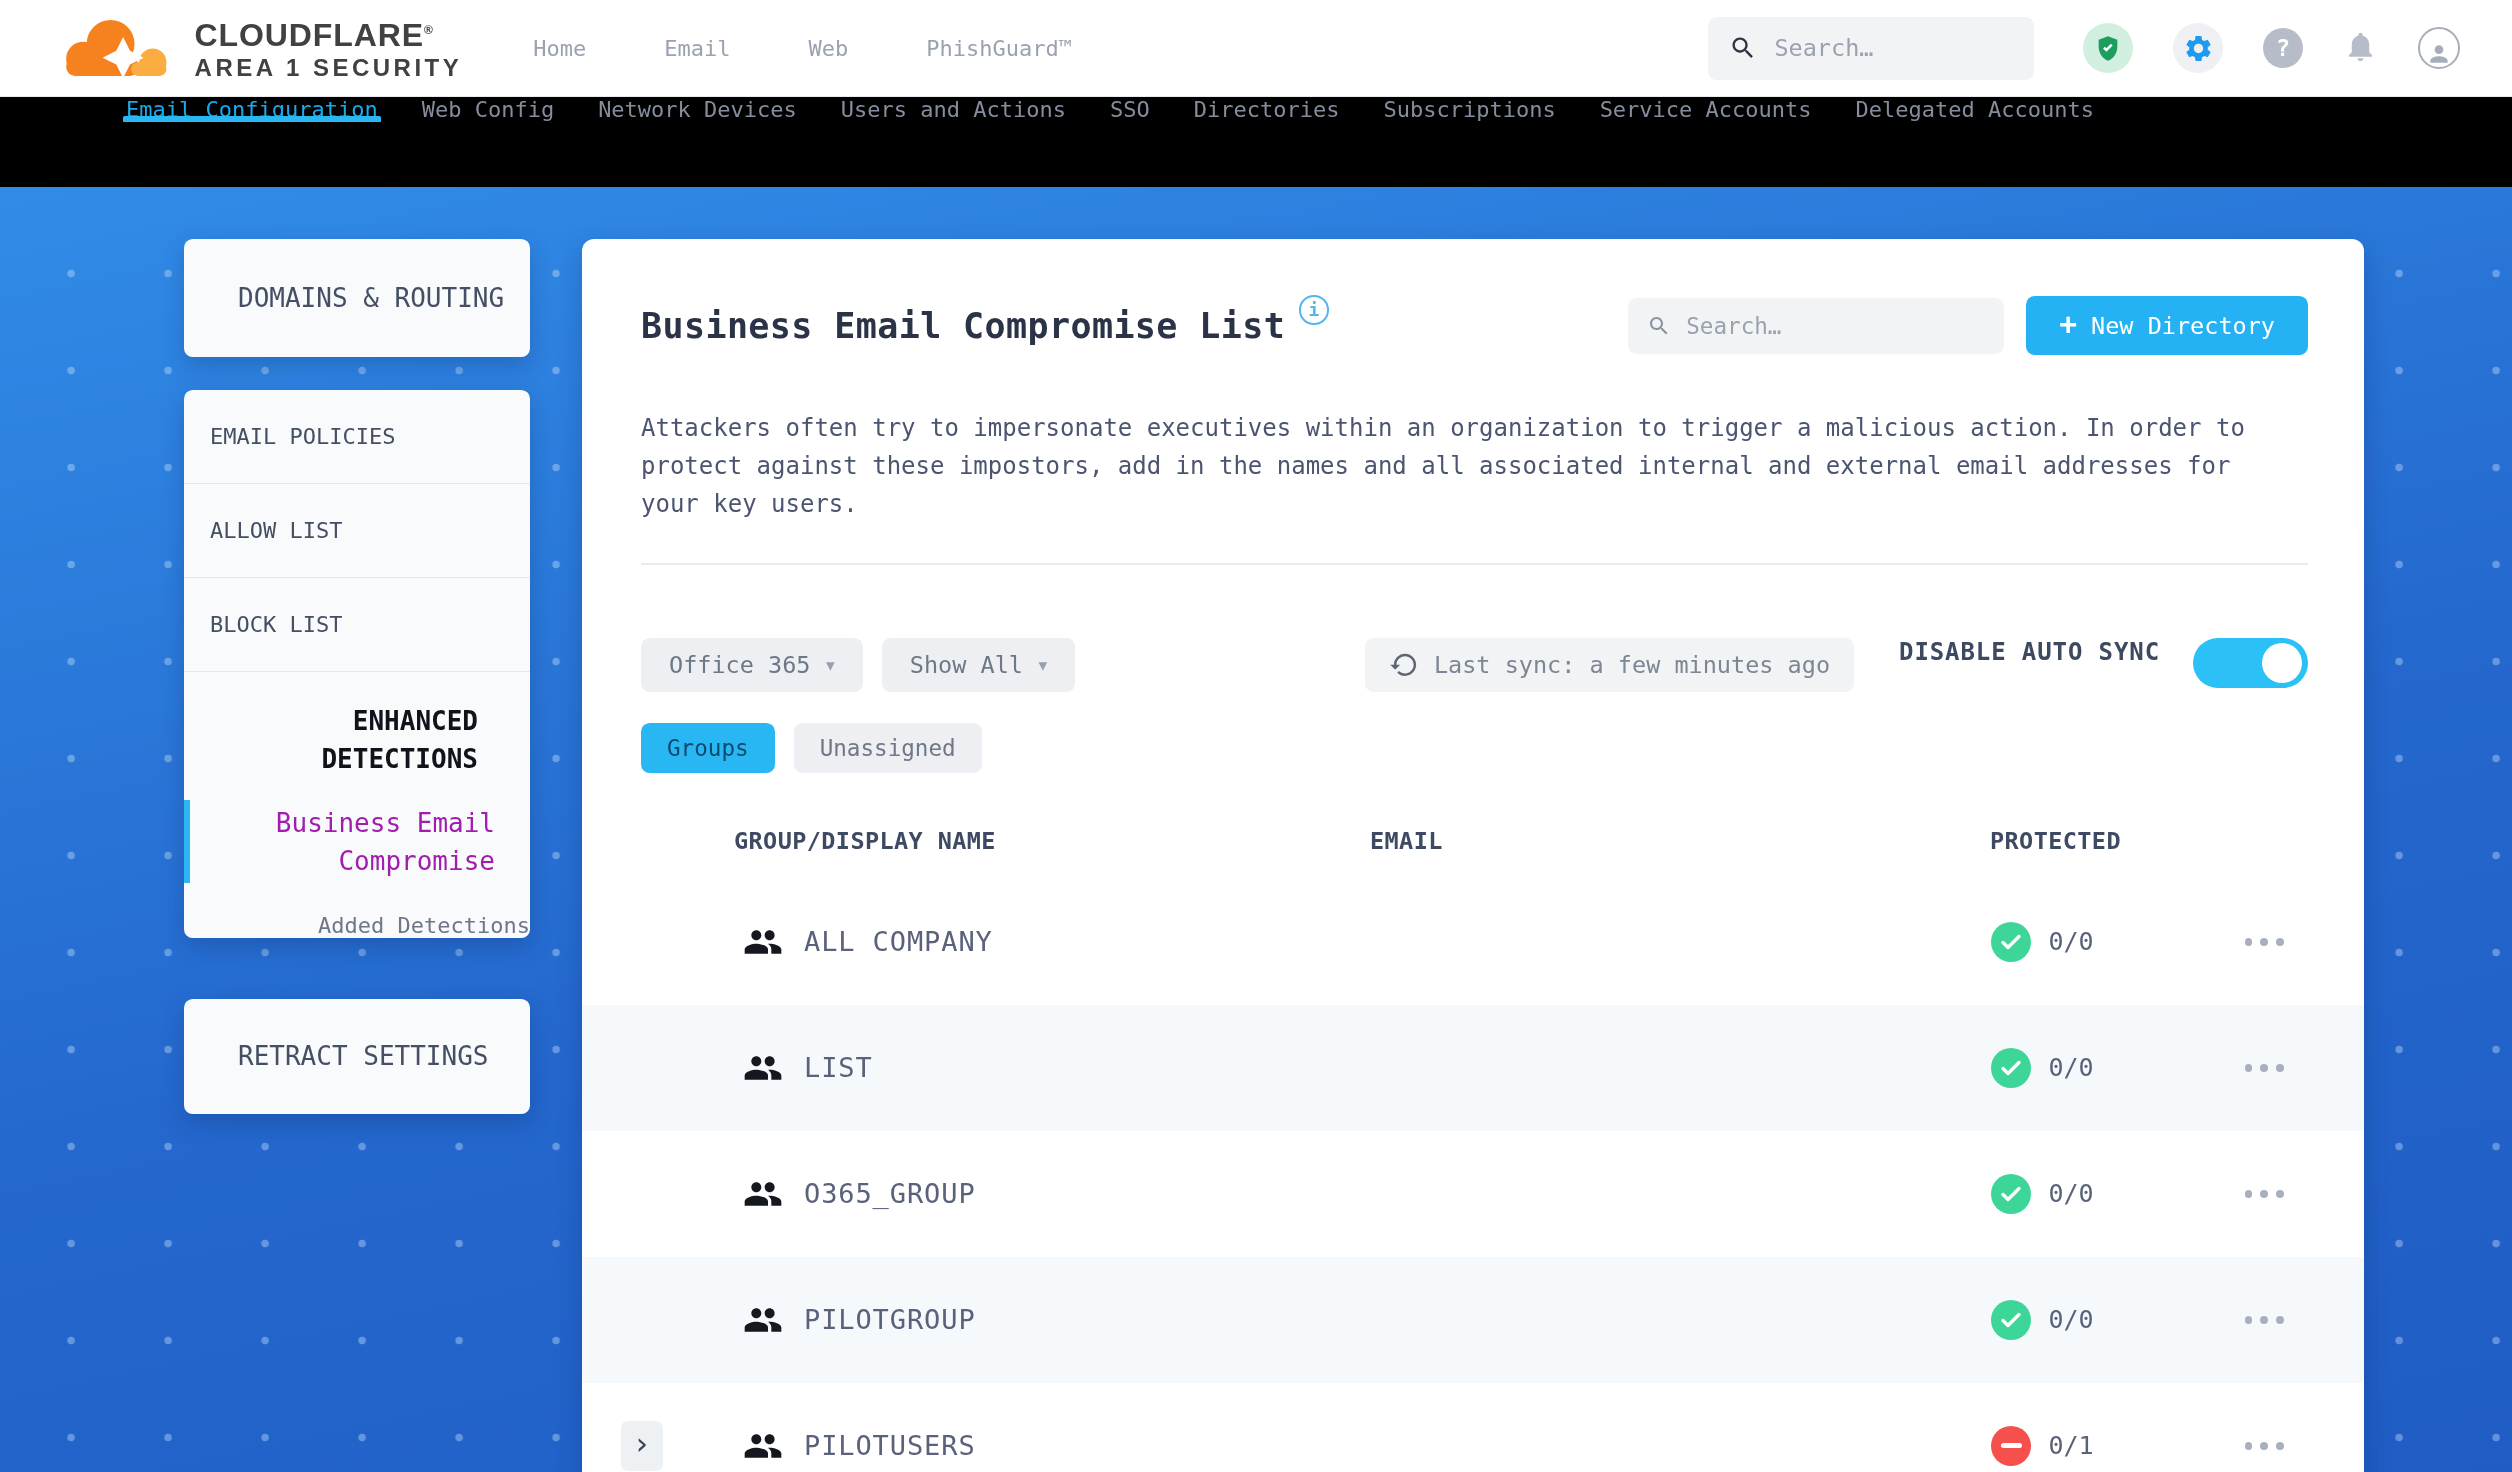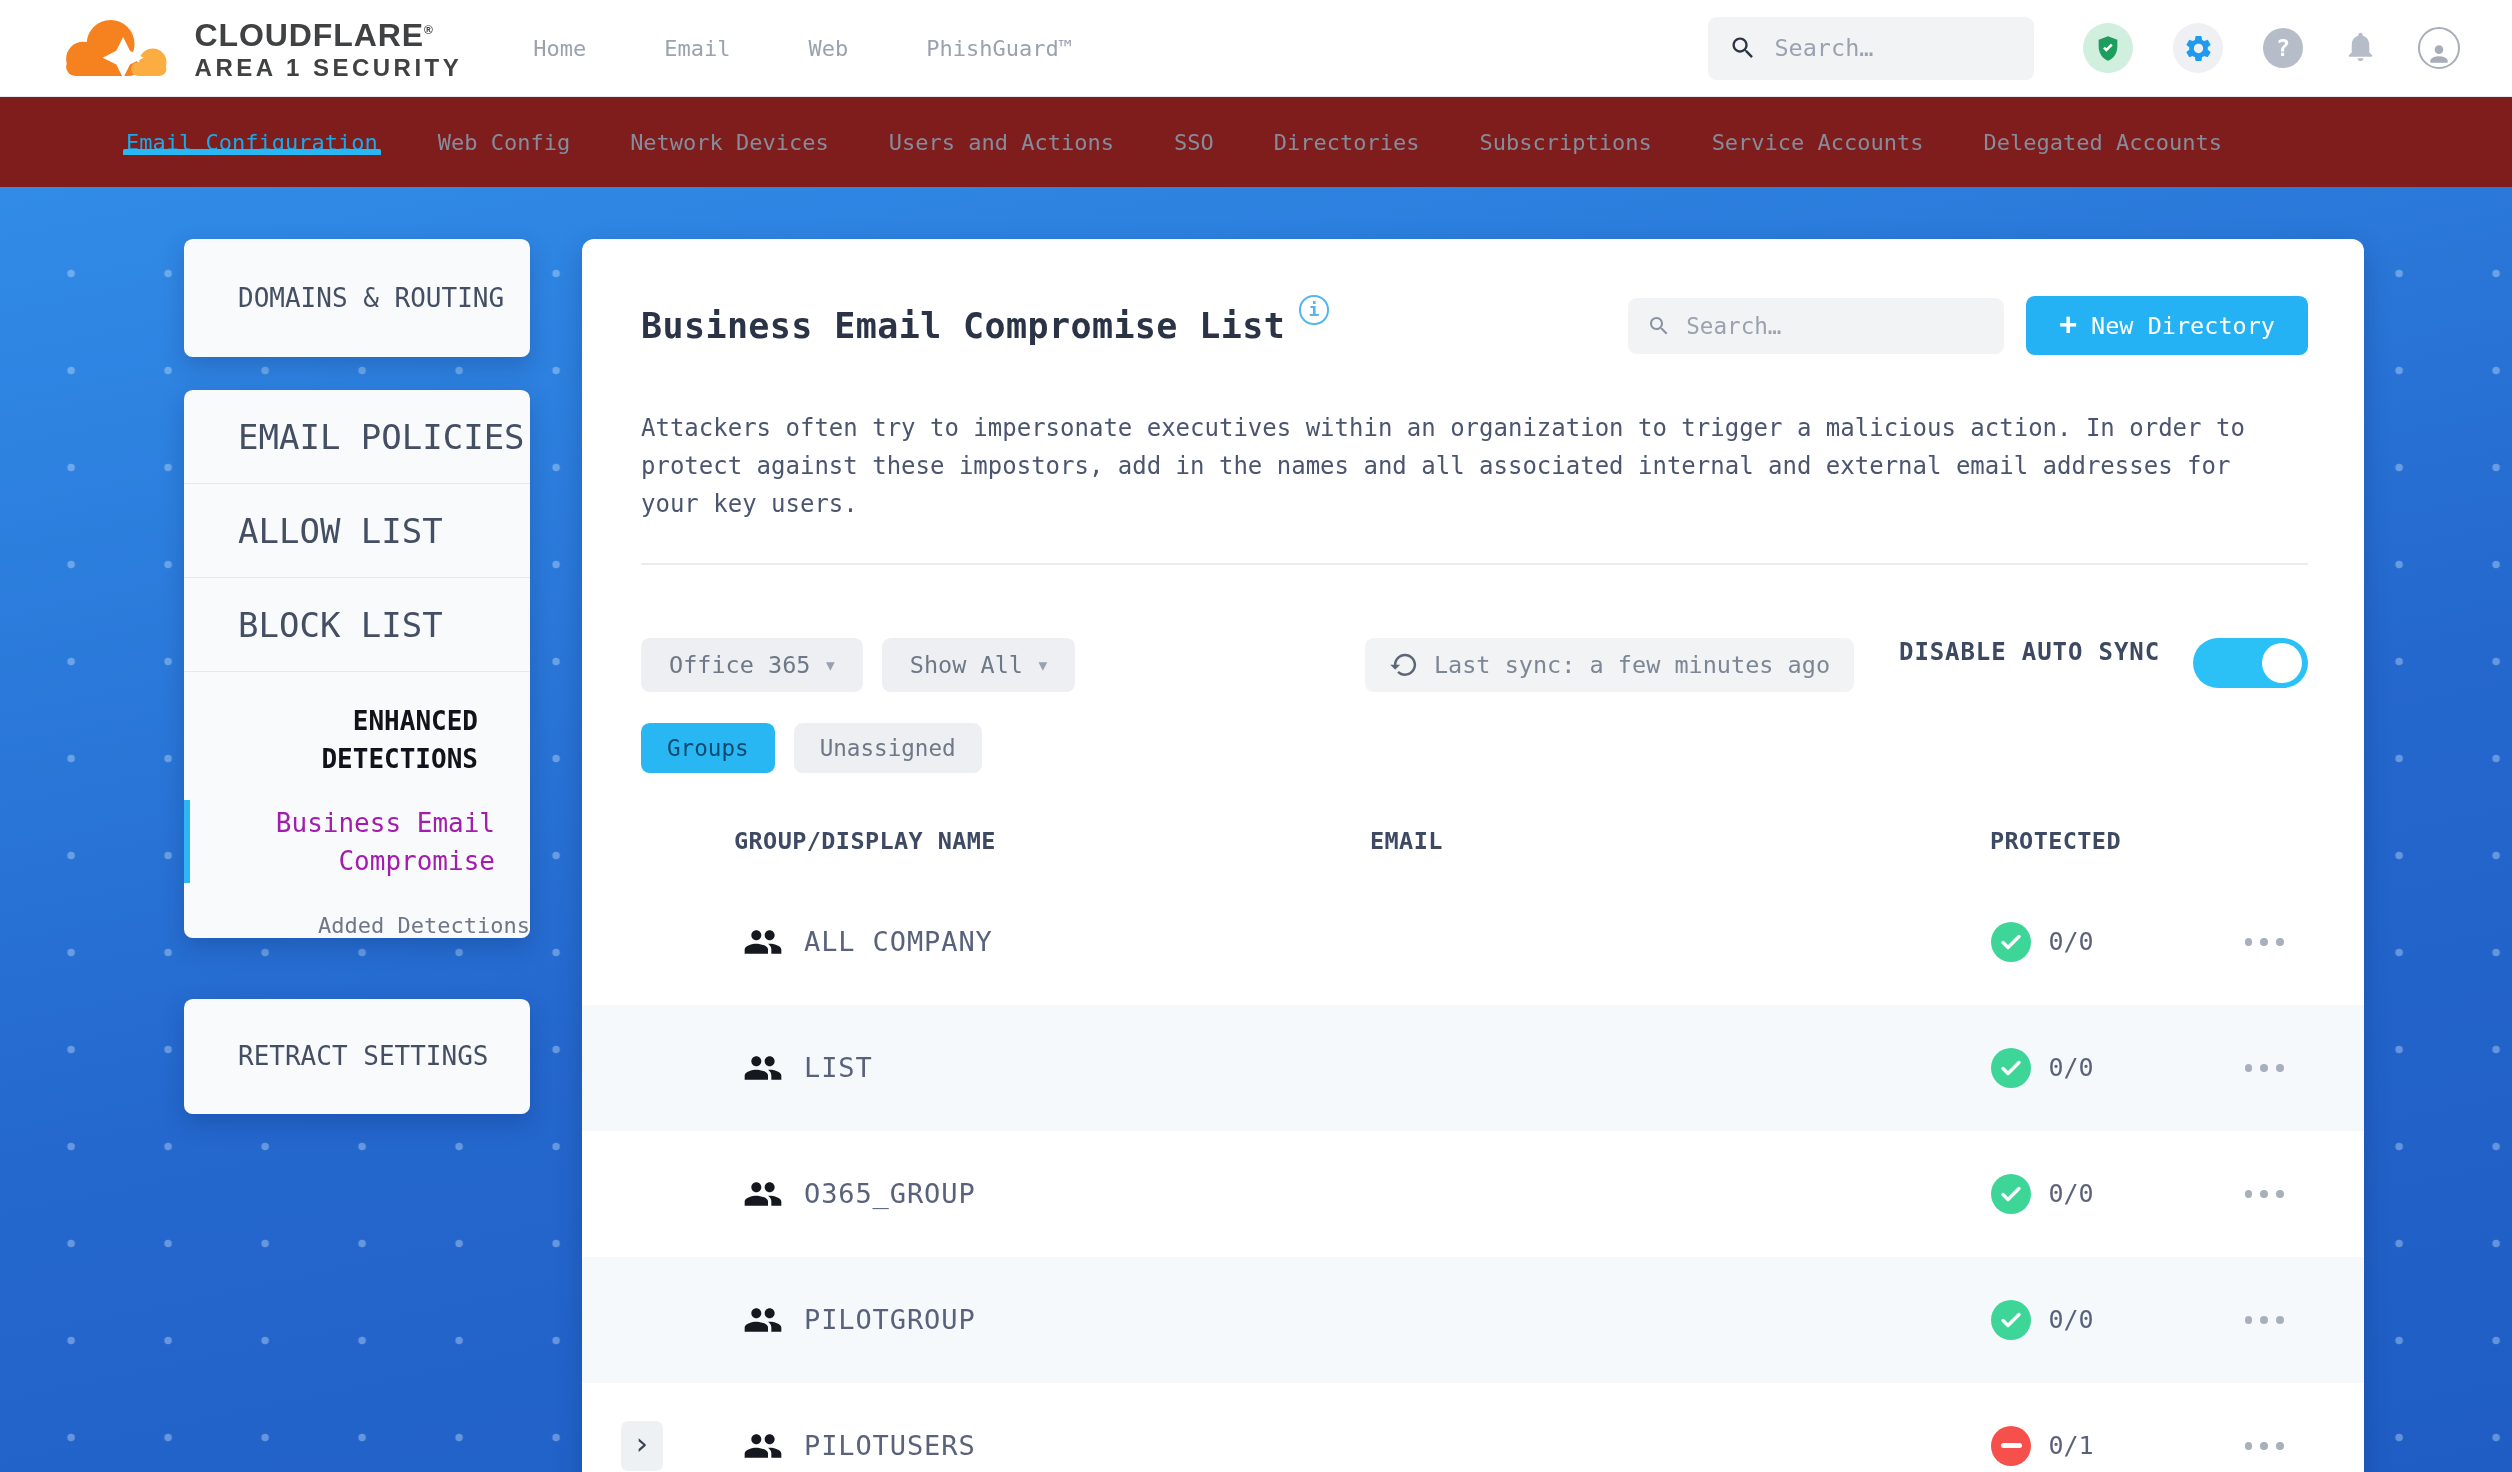--- a/index.html
+++ b/index.html
@@ -26,36 +26,36 @@
   .badge-shield { background:#d0efdf; }
   .badge-shield svg { width:28px; height:28px; }
   .badge-gear { background:#eef0f3; }
   .badge-gear svg { width:31px; height:31px; fill:#1e9bf0; }
   .badge-question { width:40px; height:40px; background:#b6bdc9; color:#fff; font-size:23.5px; font-weight:700; }
   .icon-bell svg { width:35px; height:35px; fill:#b6bdc9; }
   .icon-person { width:42px; height:42px; border:2.6px solid #a7aeba; border-radius:50%; display:flex; align-items:flex-end; justify-content:center; overflow:hidden; }
   .icon-person svg { width:26px; height:26px; fill:#a7aeba; }
 
   
-  .subnav { height:90px; background:#7f1d1d; display:flex; align-items:center; padding-left:126px; gap:60px; }
+  .subnav { height:90px; background:#000000; display:flex; align-items:flex-start; padding-left:126px; gap:44px; }
   .subtab { display:flex; align-items:center; color:#858d9d; font-size:22px; position:relative; cursor:pointer; white-space:nowrap; }
   .subtab.active { color:#1aa9ea; }
   .subtab.active::after { content:""; position:absolute; left:-3.5px; right:-3.5px; bottom:0; height:6px; background:#29b7f3; border-radius:1.7px 1.7px 0 0; }
 
   
   .content { height:1285px; background:linear-gradient(168deg,#318ce7 0%,#2467cd 55%,#1f5dc4 100%); position:relative; display:flex; align-items:flex-start; padding:52px 148px 0 184px; gap:52px; overflow:hidden; }
   .content::before { content:""; position:absolute; inset:0; background-image:radial-gradient(rgba(210,232,255,.38) 3.5px, transparent 4.2px); background-size:97px 97px; background-position:22.6px 38px; pointer-events:none; }
 
   
   .sidebar { width:346px; flex:0 0 auto; position:relative; z-index:1;text-align:right; }
   .scard { background:#f8fafc; border-radius:8.7px; box-shadow:0 8.7px 22.6px rgba(10,40,100,.25); }
   .scard-single { height:118px; display:flex; align-items:center; padding-left:54px; font-size:26px; color:#454f63; }
   .scard + .scard { margin-top:33px; }
   .scard-retract { margin-top:61px !important; height:115px; }
-  .sitem { height:94px; display:flex; align-items:center; padding-left:54px; font-size:34px; color:#454f63; border-bottom:1.7px solid #e4e9ee; cursor:pointer; }
+  .sitem { height:94px; display:flex; align-items:center; padding-left:26px; font-size:22px; color:#454f63; border-bottom:1.7px solid #e4e9ee; cursor:pointer; }
   .senhanced { padding:29.6px 52px 0 54px; font-size:26px; line-height:38px; font-weight:700; color:#10131a; }
   .sbec { position:relative; margin-top:26px; padding-left:42px; padding-right:35px; font-size:26px; line-height:38px; color:#a21caf; cursor:pointer; }
   .sbec::before { content:""; position:absolute; left:0; top:-3.5px; bottom:-3.5px; width:6px; background:#2eb5f3; }
   .sadded { margin:33px 0 40px 54px; font-size:22px; color:#6e7687; cursor:pointer; }
 
   
   .maincard { flex:1; background:#fff; border-radius:12px; box-shadow:0 10.4px 26px rgba(10,40,100,.28); height:1269px; padding:57px 56px 0 59px; position:relative; z-index:1; }
   .title-row { display:flex; align-items:center; }
   h1 { font-size:35px; font-weight:700; color:#2b3347; letter-spacing:0.4px; font-family:"DejaVu Sans Mono",monospace; }
   .info-badge { width:29.6px; height:29.6px; border:2.6px solid #54b5ef; border-radius:50%; color:#54b5ef; font-size:18px; font-weight:700; display:flex; align-items:center; justify-content:center; margin-left:14px; position:relative; top:-15.6px; cursor:pointer; }

